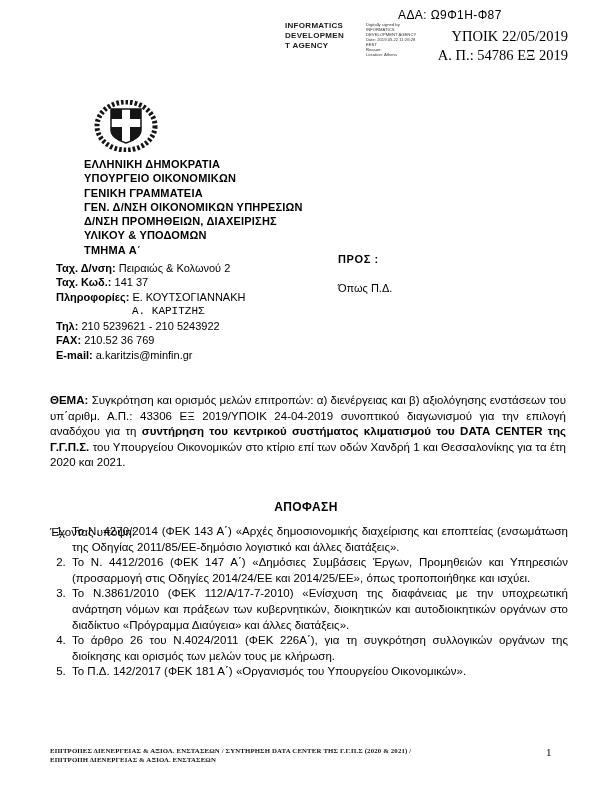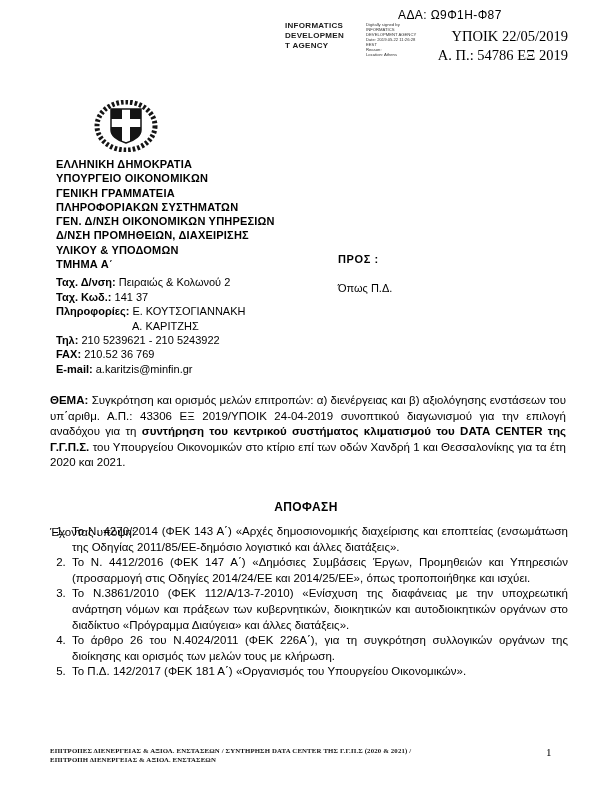--- a/index.html
+++ b/index.html
@@ -9,24 +9,24 @@
   }
   .b{font-weight:bold;}
   .ada-line{position:absolute;top:8px;left:398px;font-size:12px;letter-spacing:.4px;}
   .stamp{position:absolute;top:21px;left:285px;display:flex;gap:22px;}
   .stamp-agency{font-size:8px;font-weight:bold;line-height:10px;letter-spacing:.3px;color:#1a1a1a;white-space:pre-line;}
   .stamp-details{font-size:4.2px;line-height:5px;color:#333;white-space:pre-line;padding-top:1px;}
   .ref-block{position:absolute;top:27px;right:44px;text-align:right;
     font-family:"Liberation Serif",serif;font-size:14.5px;line-height:18.5px;}
   .header-block{position:absolute;top:100px;left:56px;width:270px;}
   .emblem{display:block;margin:0 0 5px 38px;}
-  .header-lines{font-weight:bold;font-size:11px;line-height:14.3px;letter-spacing:.2px;}
+  .header-lines{font-weight:bold;font-size:11px;line-height:14.3px;letter-spacing:.2px;margin-left:28px;}
   .contact{margin-top:4px;font-size:11px;line-height:14.4px;}
   .contact-row .lbl{font-weight:bold;}
-  .contact-row.indent{padding-left:76px;}
+  .contact-row.indent{padding-left:76px;font-family:Liberation Mono, monospace;}
   .pros{position:absolute;top:253px;left:338px;font-size:11px;}
   .pros-label{font-weight:bold;letter-spacing:.6px;}
   .pros-value{margin-top:17px;text-align:right;}
   .thema{position:absolute;top:393px;left:50px;width:516px;
     font-size:11.5px;line-height:15.6px;text-align:justify;}
   .apofasi{position:absolute;top:500px;left:0;width:612px;text-align:center;
     font-weight:bold;font-size:12px;letter-spacing:.4px;}
   .preamble{position:absolute;top:526px;left:50px;font-size:11.5px;}
   .list-block{position:absolute;top:524px;left:50px;width:518px;}
   .list-block ol{margin:0;padding-left:19px;font-size:11.5px;line-height:15.6px;text-align:justify;}
@@ -72,21 +72,20 @@
         <rect x="17" y="9" width="30" height="34" fill="#151515"></rect>
         <rect x="28" y="9" width="8" height="40" fill="#ffffff"></rect>
         <rect x="17" y="19" width="30" height="8" fill="#ffffff"></rect>
       </g>
       <path d="M17 9 H47 V30 Q47 38 32 43 Q17 38 17 30 Z" fill="none" stroke="#151515" stroke-width="1.5"></path>
     </svg>
     <div class="header-lines">
       <div>ΕΛΛΗΝΙΚΗ ΔΗΜΟΚΡΑΤΙΑ</div>
       <div>ΥΠΟΥΡΓΕΙΟ ΟΙΚΟΝΟΜΙΚΩΝ</div>
       <div>ΓΕΝΙΚΗ ΓΡΑΜΜΑΤΕΙΑ</div>
-      <div>ΠΛΗΡΟΦΟΡΙΑΚΩΝ ΣΥΣΤΗΜΑΤΩΝ</div>
       <div>ΓΕΝ. Δ/ΝΣΗ ΟΙΚΟΝΟΜΙΚΩΝ ΥΠΗΡΕΣΙΩΝ</div>
       <div>Δ/ΝΣΗ ΠΡΟΜΗΘΕΙΩΝ, ΔΙΑΧΕΙΡΙΣΗΣ</div>
       <div>ΥΛΙΚΟΥ &amp;  ΥΠΟΔΟΜΩΝ</div>
       <div>ΤΜΗΜΑ Α΄</div>
     </div>
     <div class="contact">
       <div class="contact-row"><span class="lbl">Ταχ. Δ/νση:</span> <span>Πειραιώς &amp; Κολωνού 2</span></div>
       <div class="contact-row"><span class="lbl">Ταχ. Κωδ.:</span> <span>141 37</span></div>
       <div class="contact-row"><span class="lbl">Πληροφορίες:</span> <span>Ε. ΚΟΥΤΣΟΓΙΑΝΝΑΚΗ</span></div>
       <div class="contact-row indent"><span>Α. ΚΑΡΙΤΖΗΣ</span></div>
@@ -109,21 +108,21 @@
   </div>
 
   <div class="apofasi">ΑΠΟΦΑΣΗ</div>
 
   <div class="preamble">Έχοντας υπόψη:</div>
 
   <div class="list-block">
     <ol>
       <li>Το Ν. 4270/2014 (ΦΕΚ 143 Α΄) «Αρχές δημοσιονομικής διαχείρισης και εποπτείας (ενσωμάτωση της Οδηγίας 2011/85/ΕΕ-δημόσιο λογιστικό και άλλες διατάξεις».</li>
       <li>Το Ν. 4412/2016 (ΦΕΚ 147 Α΄) «Δημόσιες Συμβάσεις Έργων, Προμηθειών και Υπηρεσιών (προσαρμογή στις Οδηγίες 2014/24/ΕΕ και 2014/25/ΕΕ», όπως τροποποιήθηκε και ισχύει.</li>
-      <li>Το Ν.3861/2010 (ΦΕΚ 112/Α/13-7-2010) «Ενίσχυση της διαφάνειας με την υποχρεωτική ανάρτηση νόμων και πράξεων των κυβερνητικών, διοικητικών και αυτοδιοικητικών οργάνων στο διαδίκτυο «Πρόγραμμα Διαύγεια» και άλλες διατάξεις».</li>
+      <li>Το Ν.3861/2010 (ΦΕΚ 112/Α/17-7-2010) «Ενίσχυση της διαφάνειας με την υποχρεωτική ανάρτηση νόμων και πράξεων των κυβερνητικών, διοικητικών και αυτοδιοικητικών οργάνων στο διαδίκτυο «Πρόγραμμα Διαύγεια» και άλλες διατάξεις».</li>
       <li>Το άρθρο 26 του Ν.4024/2011 (ΦΕΚ 226Α΄), για τη συγκρότηση συλλογικών οργάνων της διοίκησης και ορισμός των μελών τους με κλήρωση.</li>
       <li>Το Π.Δ. 142/2017 (ΦΕΚ 181 Α΄) «Οργανισμός του Υπουργείου Οικονομικών».</li>
     </ol>
   </div>
 
   <div class="footer">
     <div>ΕΠΙΤΡΟΠΕΣ ΔΙΕΝΕΡΓΕΙΑΣ &amp; ΑΞΙΟΛ. ΕΝΣΤΑΣΕΩΝ / ΣΥΝΤΗΡΗΣΗ  DATA CENTER  ΤΗΣ Γ.Γ.Π.Σ  (2020 &amp; 2021) /</div>
     <div>ΕΠΙΤΡΟΠΗ ΔΙΕΝΕΡΓΕΙΑΣ &amp; ΑΞΙΟΛ. ΕΝΣΤΑΣΕΩΝ</div>
   </div>
   <div class="page-num">1</div>

